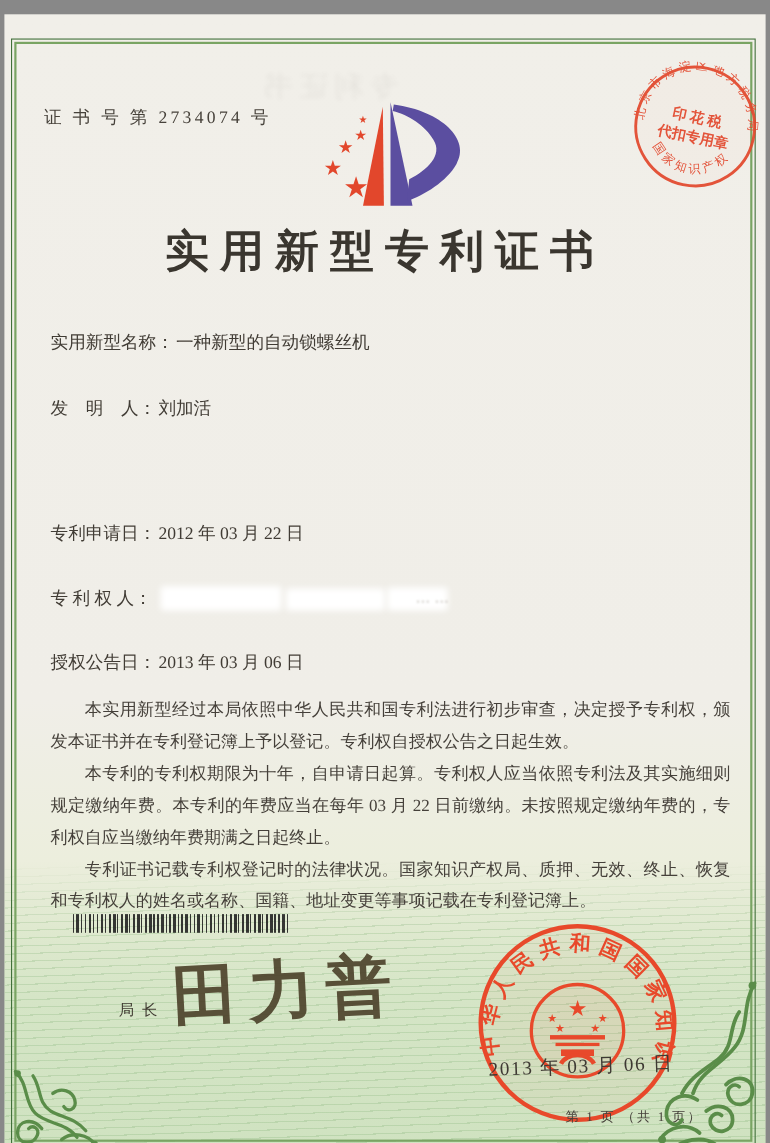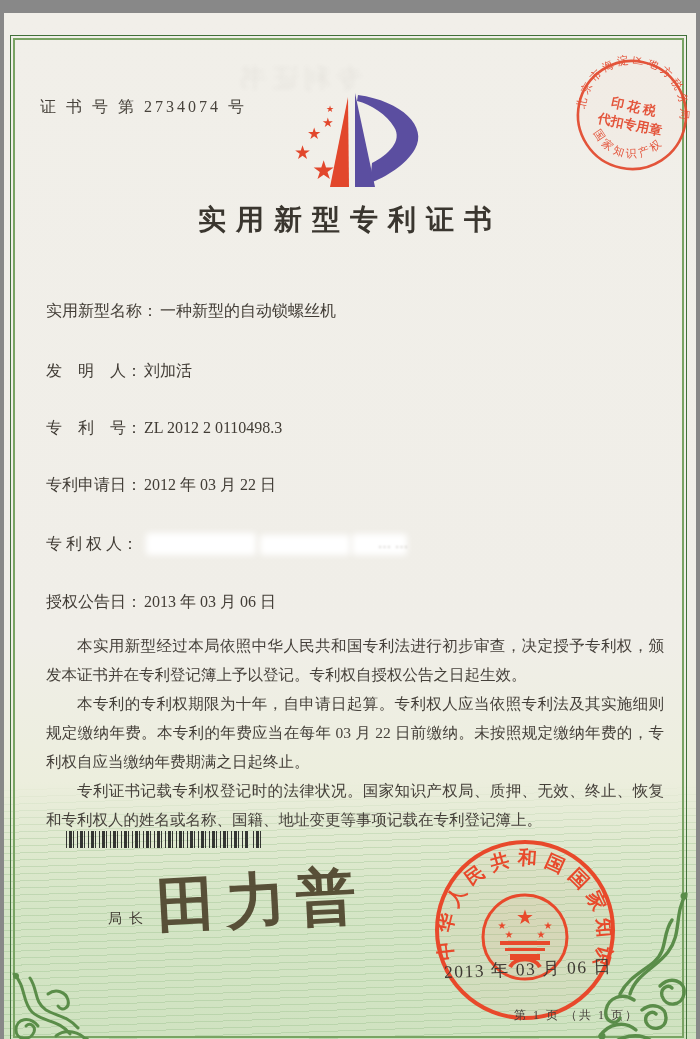--- a/index.html
+++ b/index.html
@@ -10,21 +10,21 @@
   }
   .waves{
     position:absolute;left:0;right:0;top:770px;bottom:0;pointer-events:none;
     background:repeating-linear-gradient(178deg,rgba(110,165,100,.22) 0 1px,rgba(255,255,255,0) 1px 7px);
     mask-image:linear-gradient(180deg,transparent 0,#000 60px);
     -webkit-mask-image:linear-gradient(180deg,transparent 0,#000 60px);
   }
   .frame-outer{position:absolute;top:22px;left:6px;right:9px;bottom:11px;border:1px solid #41703a;}
   .frame-inner{position:absolute;top:25px;left:9px;right:12px;bottom:14px;border:2px solid #79a463;}
   .certno{position:absolute;left:36px;top:84px;font-size:16px;letter-spacing:3px;color:#47423b;}
-  .title{position:absolute;left:0;right:0;top:188px;text-align:center;font-size:28px;font-weight:600;
+  .title{position:absolute;left:0;right:0;top:188px;text-align:center;font-size:40px;font-weight:600;
          letter-spacing:10px;color:#3a362f;}
   .row{position:absolute;left:42px;font-size:16px;color:#413c35;white-space:nowrap;}
   .row .val{margin-left:2px;}
   .redact{display:inline-block;vertical-align:middle;position:relative;width:270px;height:24px;margin-left:4px;}
   .redact .blur{position:absolute;background:#fff;filter:blur(3px);border-radius:3px;}
   .redact .tail{position:absolute;right:0;top:6px;font-size:13px;color:#b9b4ac;filter:blur(1px);letter-spacing:4px;}
   .paras{position:absolute;left:42px;top:618px;width:618px;font-size:15.5px;line-height:29px;
          text-align:justify;color:#45403a;}
   .paras p{margin:0;text-indent:2em;}
   .barcode{position:absolute;left:62px;top:818px;width:197px;height:17px;opacity:.88;
@@ -86,23 +86,20 @@
   </svg>
 
   <div class="title">实用新型专利证书</div>
 
   <div class="row" style="top:348px">
     <span>发　明　人：</span><span class="val">刘加活</span>
   </div>
   <div class="row" style="top:288px">
     <span>实用新型名称：</span><span class="val">一种新型的自动锁螺丝机</span>
   </div>
-  <div class="row" style="top:405px">
-    <span>专　利　号：</span><span class="val">ZL 2012 2 0110498.3</span>
-  </div>
   <div class="row" style="top:462px">
     <span>专利申请日：</span><span class="val">2012 年 03 月 22 日</span>
   </div>
   <div class="row" style="top:520px">
     <span>专 利 权 人：</span><span class="redact"><span class="blur" style="left:4px;top:0;width:110px;height:22px"></span><span class="blur" style="left:118px;top:2px;width:90px;height:20px"></span><span class="blur" style="left:210px;top:1px;width:55px;height:21px"></span><span class="tail">⋯⋯</span></span>
   </div>
   <div class="row" style="top:579px">
     <span>授权公告日：</span><span class="val">2013 年 03 月 06 日</span>
   </div>
 

